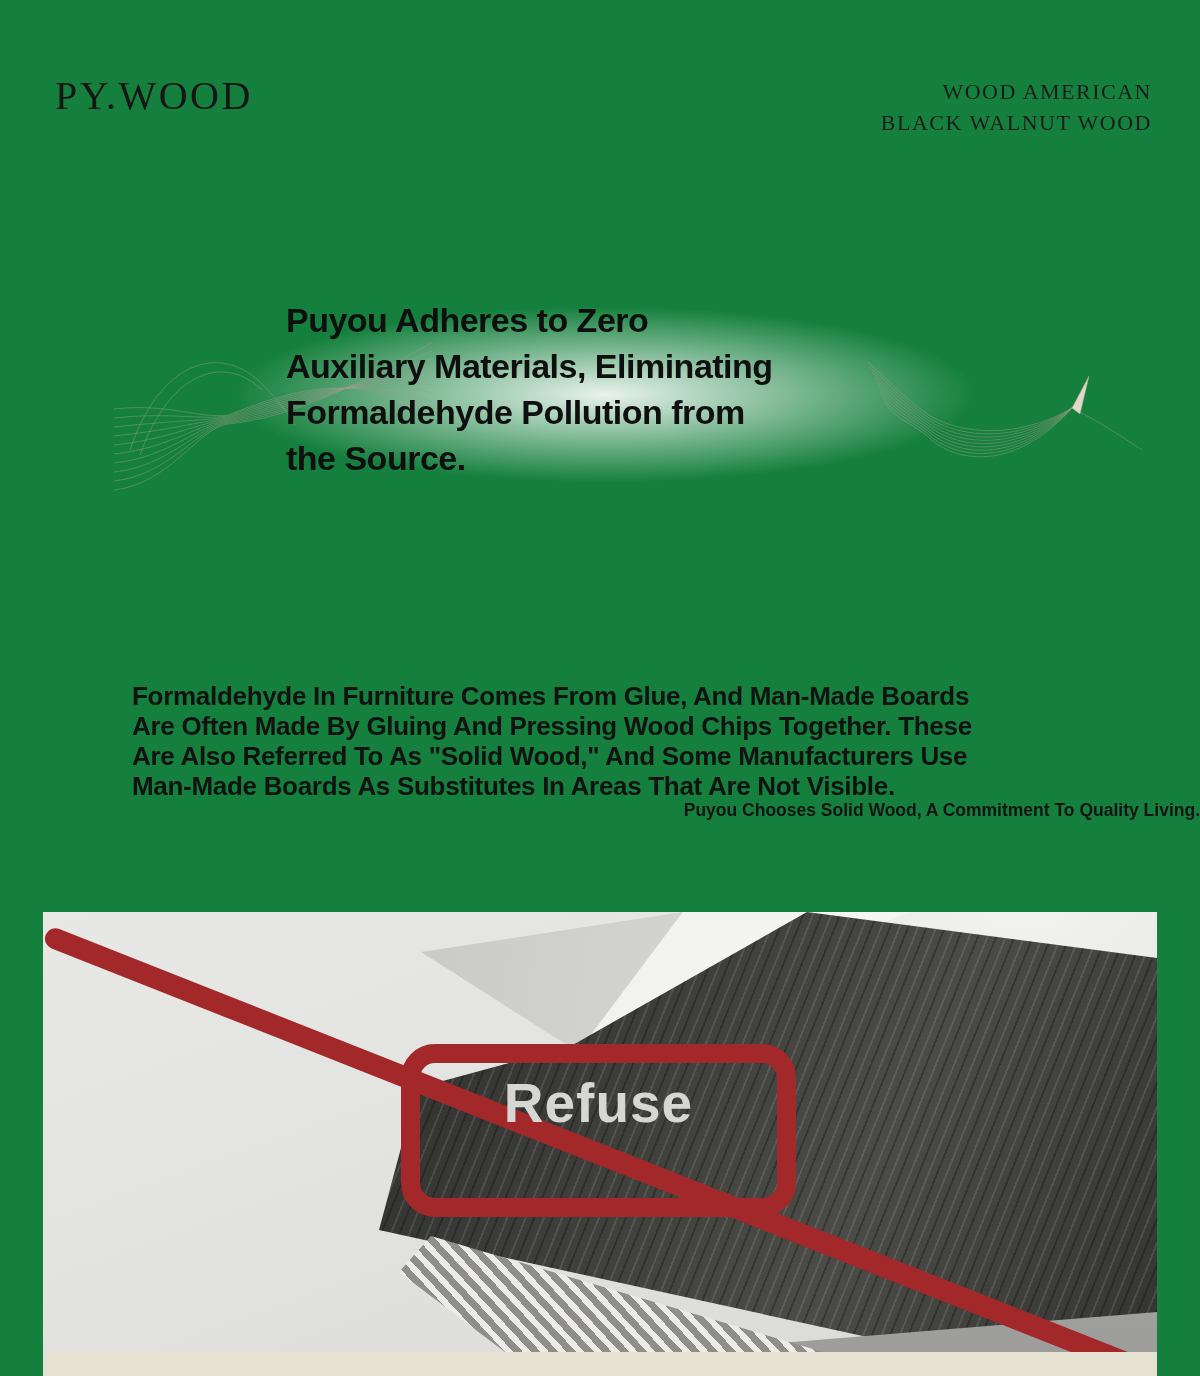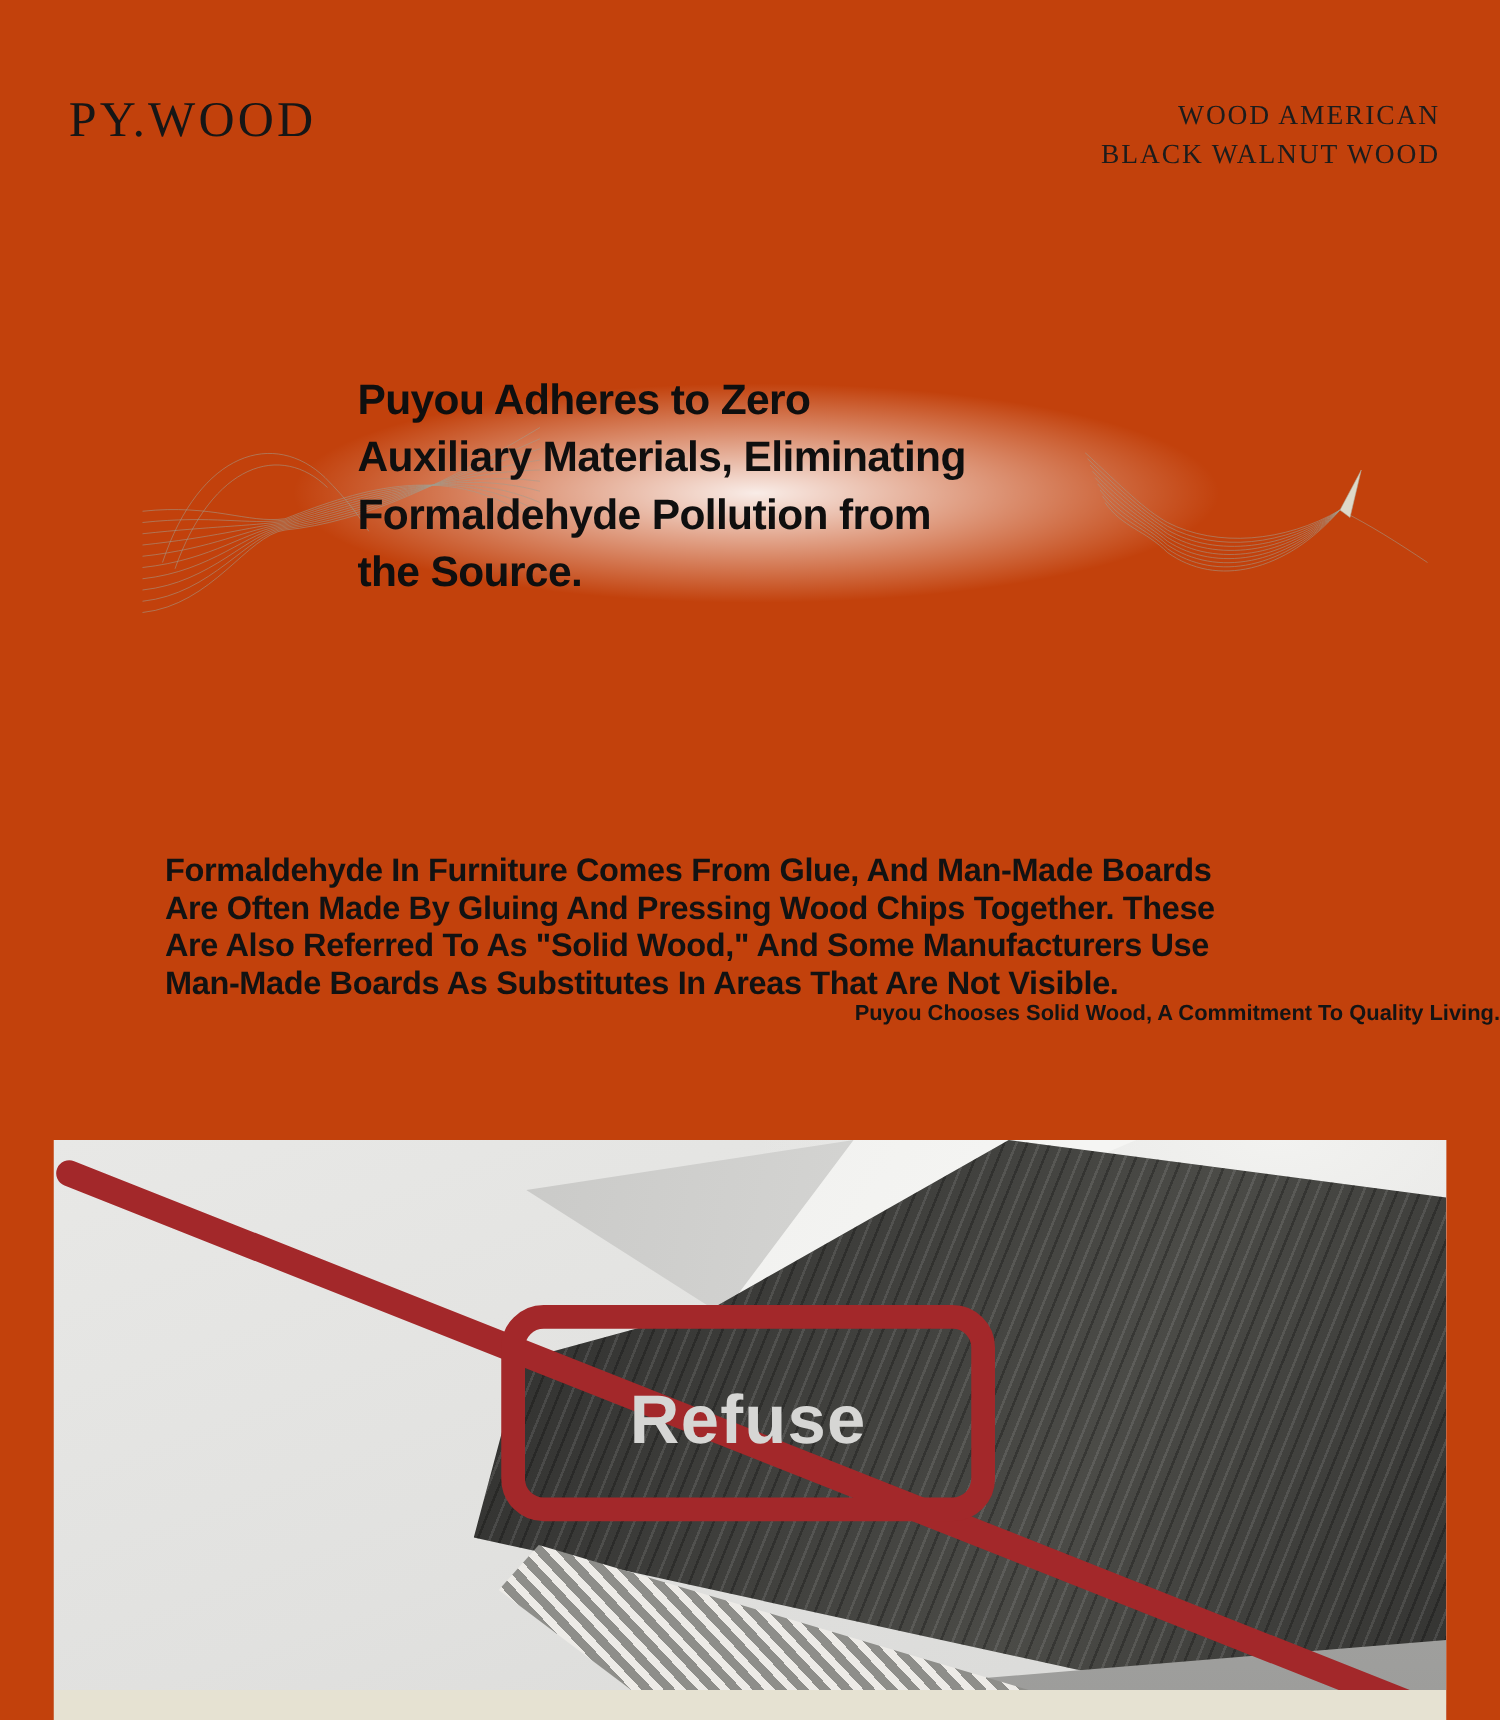--- a/index.html
+++ b/index.html
@@ -1,19 +1,19 @@
 <!DOCTYPE html>
 <html><head>
 <meta charset="utf-8">
 <style>
   html,body{margin:0;padding:0;}
   .page{
     position:relative;
     width:1200px;height:1376px;
-    background:#c2410c;
+    background:#15803d;
     overflow:hidden;
     font-family:"Liberation Sans", sans-serif;
   }
   
   .logo{
     position:absolute;left:55px;top:72px;
     font-family:"Liberation Serif", serif;
     font-size:40px;letter-spacing:2.5px;color:#161616;
   }
   .tagline{
@@ -87,21 +87,21 @@
   .ph-red-line{
     position:absolute;left:2px;top:16px;width:1200px;height:21px;
     border-radius:11px;background:#a3282a;
     transform-origin:10px 50%;transform:rotate(21.6deg);
   }
   .ph-refuse{
     left:358px !important;top:132px !important;
     width:395px;height:173px;inset:auto;
     border:19px solid #a3282a;border-radius:34px;
     box-sizing:border-box;
-    display:flex;align-items:center;justify-content:center;
+    display:flex;justify-content:center;
   }
   .ph-refuse span{
     font-size:55px;font-weight:700;color:#d6d6d4;
     letter-spacing:1px;padding-top:8px;
   }
   
   .next-section{
     position:absolute;left:43px;top:1352px;width:1114px;height:24px;
     background:#e6e2d2;
   }

